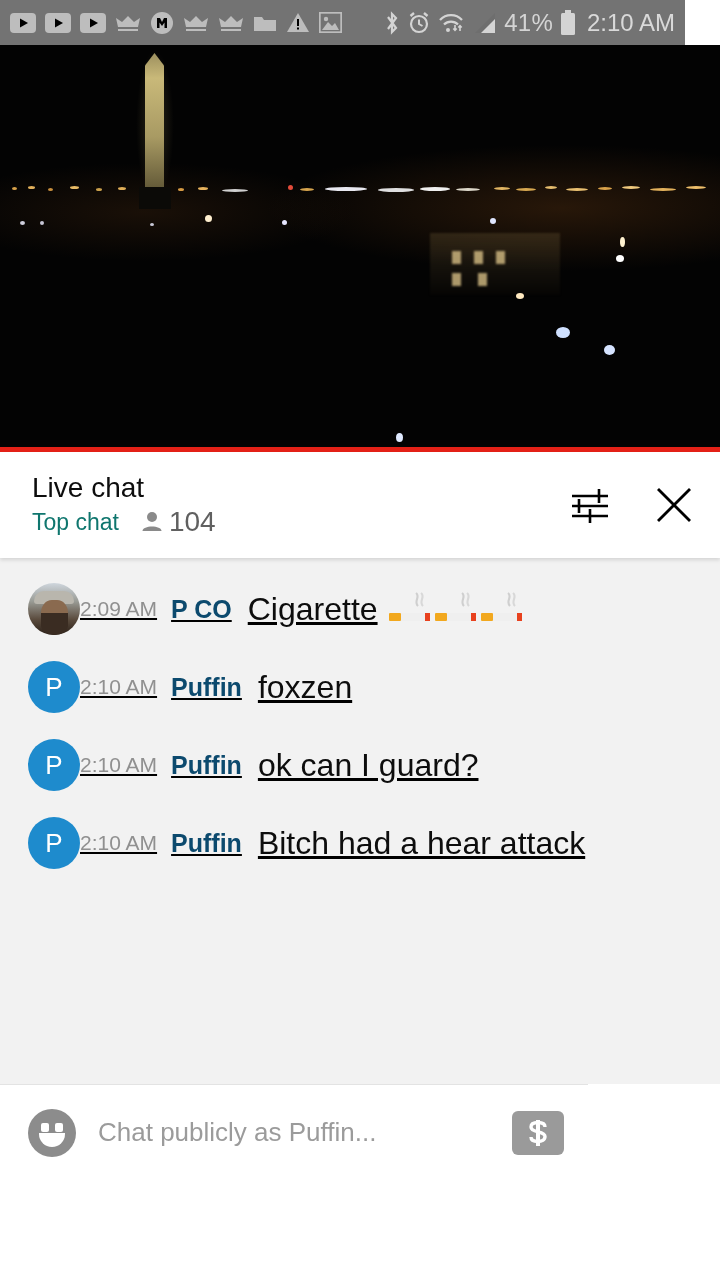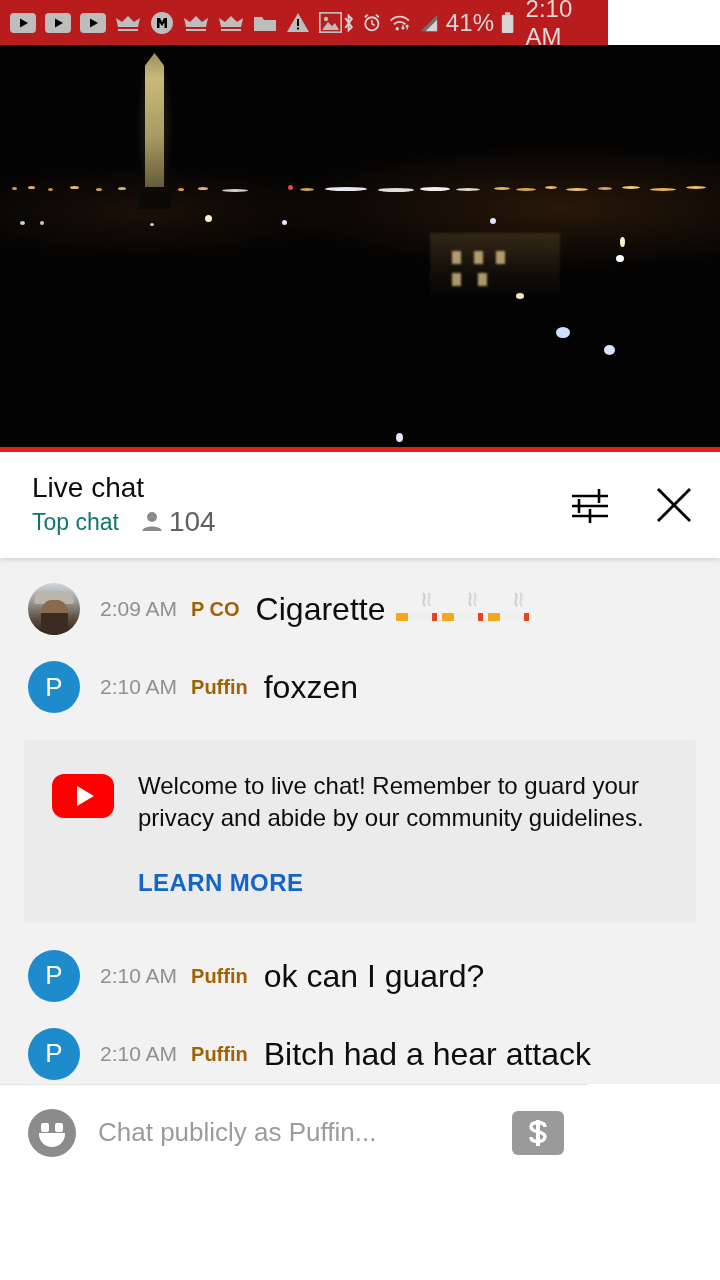--- a/index.html
+++ b/index.html
@@ -4,21 +4,21 @@
 <style>
   * { margin:0; padding:0; box-sizing:border-box; }
   html, body {
     width:720px; height:1280px;
     font-family:"Liberation Sans", sans-serif;
     background:#ffffff; overflow:hidden;
   }
 
   
   .statusbar{
-    position:relative; width:608px; height:45px; background:#b91c1c;
+    position:relative; width:685px; height:45px; background:#737373;
     display:flex; align-items:center; padding:0 10px;
   }
   .sb-left{ display:flex; align-items:center; gap:9px; }
   .sb-right{ display:flex; align-items:center; gap:7px; margin-left:auto; }
   .sb-ico{ display:block; }
   .sb-text{ color:#d4d4d4; font-size:24px; letter-spacing:0.2px; }
   .sb-time{ color:#d9d9d9; font-size:24px; margin-left:4px; }
 
   
   .video{
@@ -98,25 +98,25 @@
   }
   .avatar.photo .face{
     position:absolute; left:13px; top:17px; width:27px; height:32px;
     background:#8a6a4f; border-radius:40% 40% 45% 45%;
   }
   .avatar.photo .beard{
     position:absolute; left:13px; top:30px; width:27px; height:22px;
     background:#3a2c22; border-radius:0 0 45% 45%;
   }
   .msg-body{
-    margin-left:20px; display:flex; align-items:center; flex-wrap:nowrap;
-    gap:0; font-size:24px; line-height:1.2;
+    display:flex; align-items:center; flex-wrap:nowrap;
+    gap:0; font-size:24px; line-height:1.2;text-decoration:underline;
   }
   .ts{ color:#909090; font-size:21px; margin-right:14px; white-space:nowrap; }
-  .author{ color:#a16207; font-weight:bold; font-size:20px; margin-right:16px; white-space:nowrap; }
+  .author{ color:#0c4a6e; font-weight:bold; font-size:25px; margin-right:16px; white-space:nowrap; }
   .text{ color:#0d0d0d; font-size:32px; white-space:nowrap; }
   .cigs{ display:inline-flex; align-items:flex-end; gap:2px; margin-left:10px; }
 
   
   .notice{
     margin:14px 24px 14px 24px; background:#ebebeb; border-radius:3px;
     padding:30px 26px 26px 28px; display:flex; gap:24px;
   }
   .yt-logo{
     flex:0 0 auto; width:62px; height:44px; background:#ff0000; border-radius:12px;
@@ -387,29 +387,20 @@
     <div class="avatar" style="background:#1e8bcd;">
       <span>P</span>
     </div>
     <div class="msg-body">
       <span class="ts">2:10 AM</span>
       <span class="author">Puffin</span>
       <span class="text">foxzen</span>
     </div>
   </div>
 
-  <div class="notice">
-    <div class="yt-logo">
-      <span class="yt-tri"></span>
-    </div>
-    <div class="notice-col">
-      <div class="notice-text">Welcome to live chat! Remember to guard your privacy and abide by our community guidelines.</div>
-      <div class="learn-more">LEARN MORE</div>
-    </div>
-  </div>
 
   <div class="msg">
     <div class="avatar" style="background:#1e8bcd;">
       <span>P</span>
     </div>
     <div class="msg-body">
       <span class="ts">2:10 AM</span>
       <span class="author">Puffin</span>
       <span class="text">ok can I guard?</span>
     </div>

